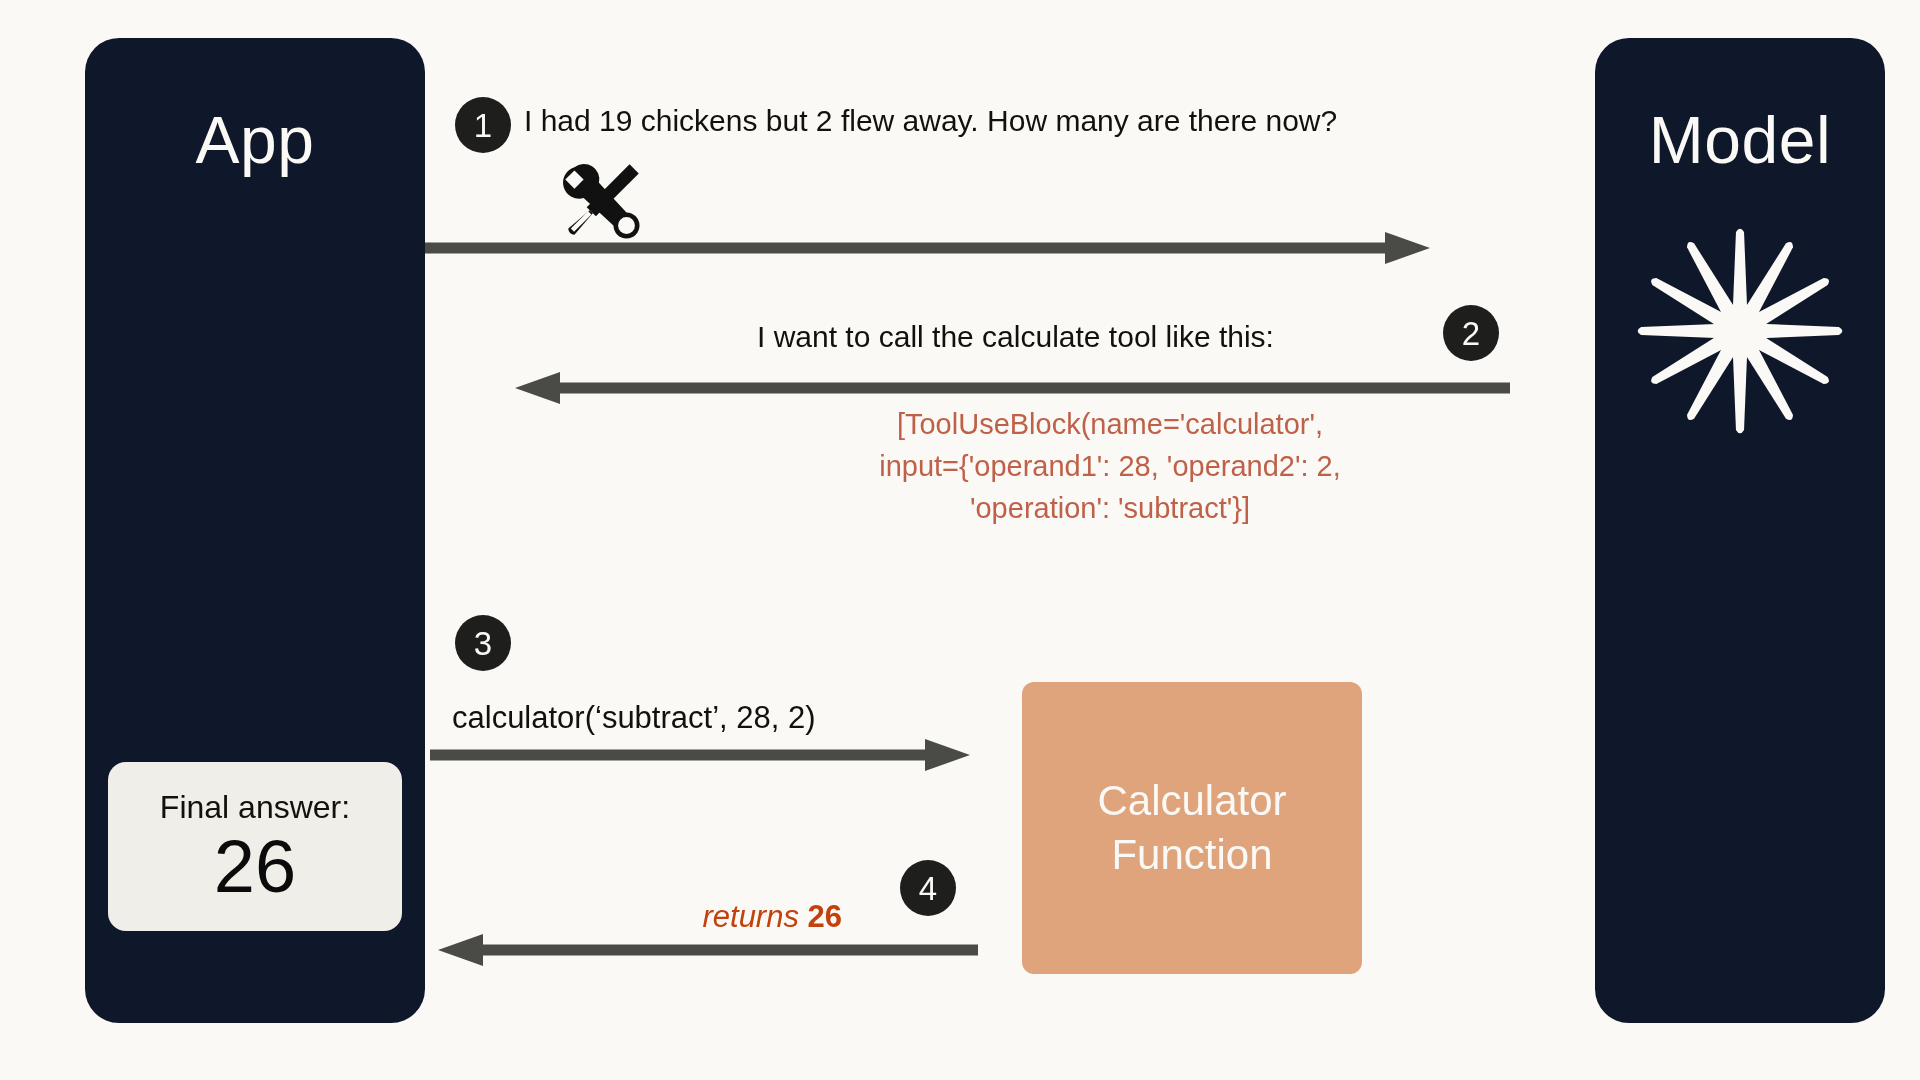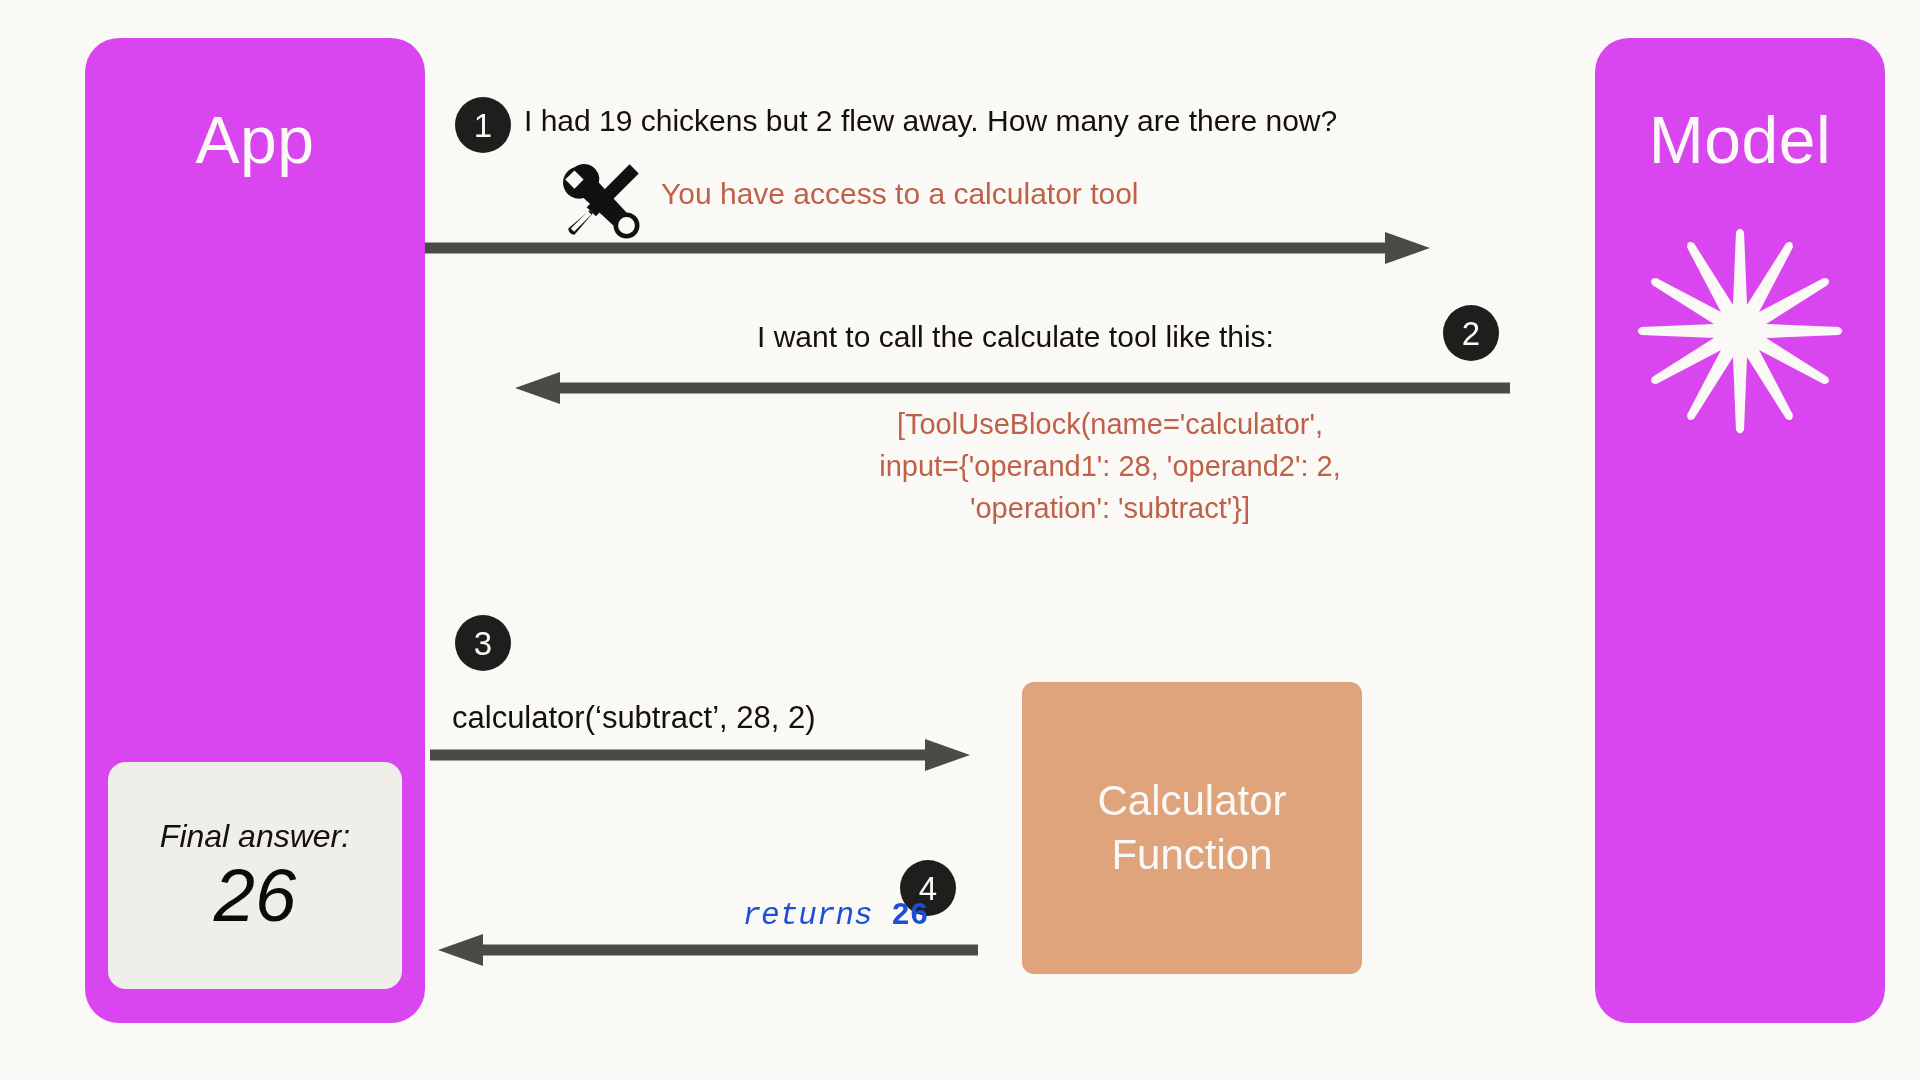--- a/index.html
+++ b/index.html
@@ -11,21 +11,21 @@
   }
   #stage {
     position: relative;
     width: 1920px; height: 1080px;
     background: #FAF9F5;
   }
 
   
   .panel {
     position: absolute;
-    background: #d946ef;
+    background: #0f172a;
     border-radius: 34px;
     display: flex;
     flex-direction: column;
     align-items: center;
   }
   .panel-title {
     color: #FAF9F5;
     font-family: "Liberation Sans", sans-serif;
     font-weight: 400;
     letter-spacing: 0.5px;
@@ -38,28 +38,27 @@
   
   .starburst {
     width: 230px; height: 230px;
     margin-top: 38px;
   }
 
   
   #final-answer-card {
     position: absolute;
     left: 108px; top: 762px;
-    width: 294px; height: 227px;
+    width: 294px; height: 169px;
     background: #EFEEE9;
     border-radius: 18px;
     display: flex;
     flex-direction: column;
     align-items: center;
     justify-content: center;
-    font-style: italic;
   }
   #final-answer-card .fa-label {
     font-family: "Liberation Sans", sans-serif;
     font-size: 32px;
     color: #14100C;
     margin-bottom: 4px;
   }
   #final-answer-card .fa-value {
     font-family: "Liberation Sans", sans-serif;
     font-size: 74px;
@@ -140,21 +139,21 @@
     color: #BF6049;
     text-align: center;
     white-space: pre-line;
   }
   #msg-3 {
     left: 452px; top: 700px;
     font-size: 31px; color: #14100C;
   }
   #msg-4 {
     left: 668px; top: 863px;
-    font-size: 31px; color: #1d4ed8; font-family: Liberation Mono, monospace;
+    font-size: 31px; color: #c2410c;
   }
   #msg-4 .it { font-style: italic; }
   #msg-4 .bd { font-weight: bold; }
 </style>
 </head>
 <body>
 
 <div id="stage">
 
   <div class="panel" id="app-panel">
@@ -226,21 +225,20 @@
       <path d="M24 38 L26 40 L14 54 A4 4 0 0 1 10 50 Z"></path>
       <rect x="10" y="44" width="16" height="3" transform="rotate(-45 18 45)" fill="#FAF9F5"></rect>
       <rect x="13" y="48" width="16" height="3" transform="rotate(-45 21 49)" fill="#FAF9F5"></rect>
 
       <path d="M14 10 A10 10 0 0 1 30 20 L54 46 A6 6 0 0 1 46 54 L20 30 A10 10 0 0 1 14 10 Z"></path>
       <path d="M14 12 L20 18 L14 24 L8 18 Z" fill="#FAF9F5"></path>
       <circle cx="48" cy="48" r="7" fill="#FAF9F5"></circle>
       <circle cx="48" cy="48" r="7" fill="none" stroke="#111111" stroke-width="3"></circle>
     </g>
   </svg>
-  <div class="msg" id="tool-note">You have access to a calculator tool</div>
 
   <svg class="arrow" id="arrow-1" style="left:425px; top:228px; width:1010px; height:40px;" viewBox="0 0 1010 40">
     <line x1="0" y1="20" x2="965" y2="20" stroke="#4A4A47" stroke-width="11"></line>
     <polygon points="960,4 1005,20 960,36" fill="#4A4A47"></polygon>
   </svg>
 
   <div class="step-badge" id="badge-2">2</div>
   <div class="msg" id="msg-2">I want to call the calculate tool like this:</div>
 
   <svg class="arrow" id="arrow-2" style="left:515px; top:368px; width:995px; height:40px;" viewBox="0 0 995 40">

